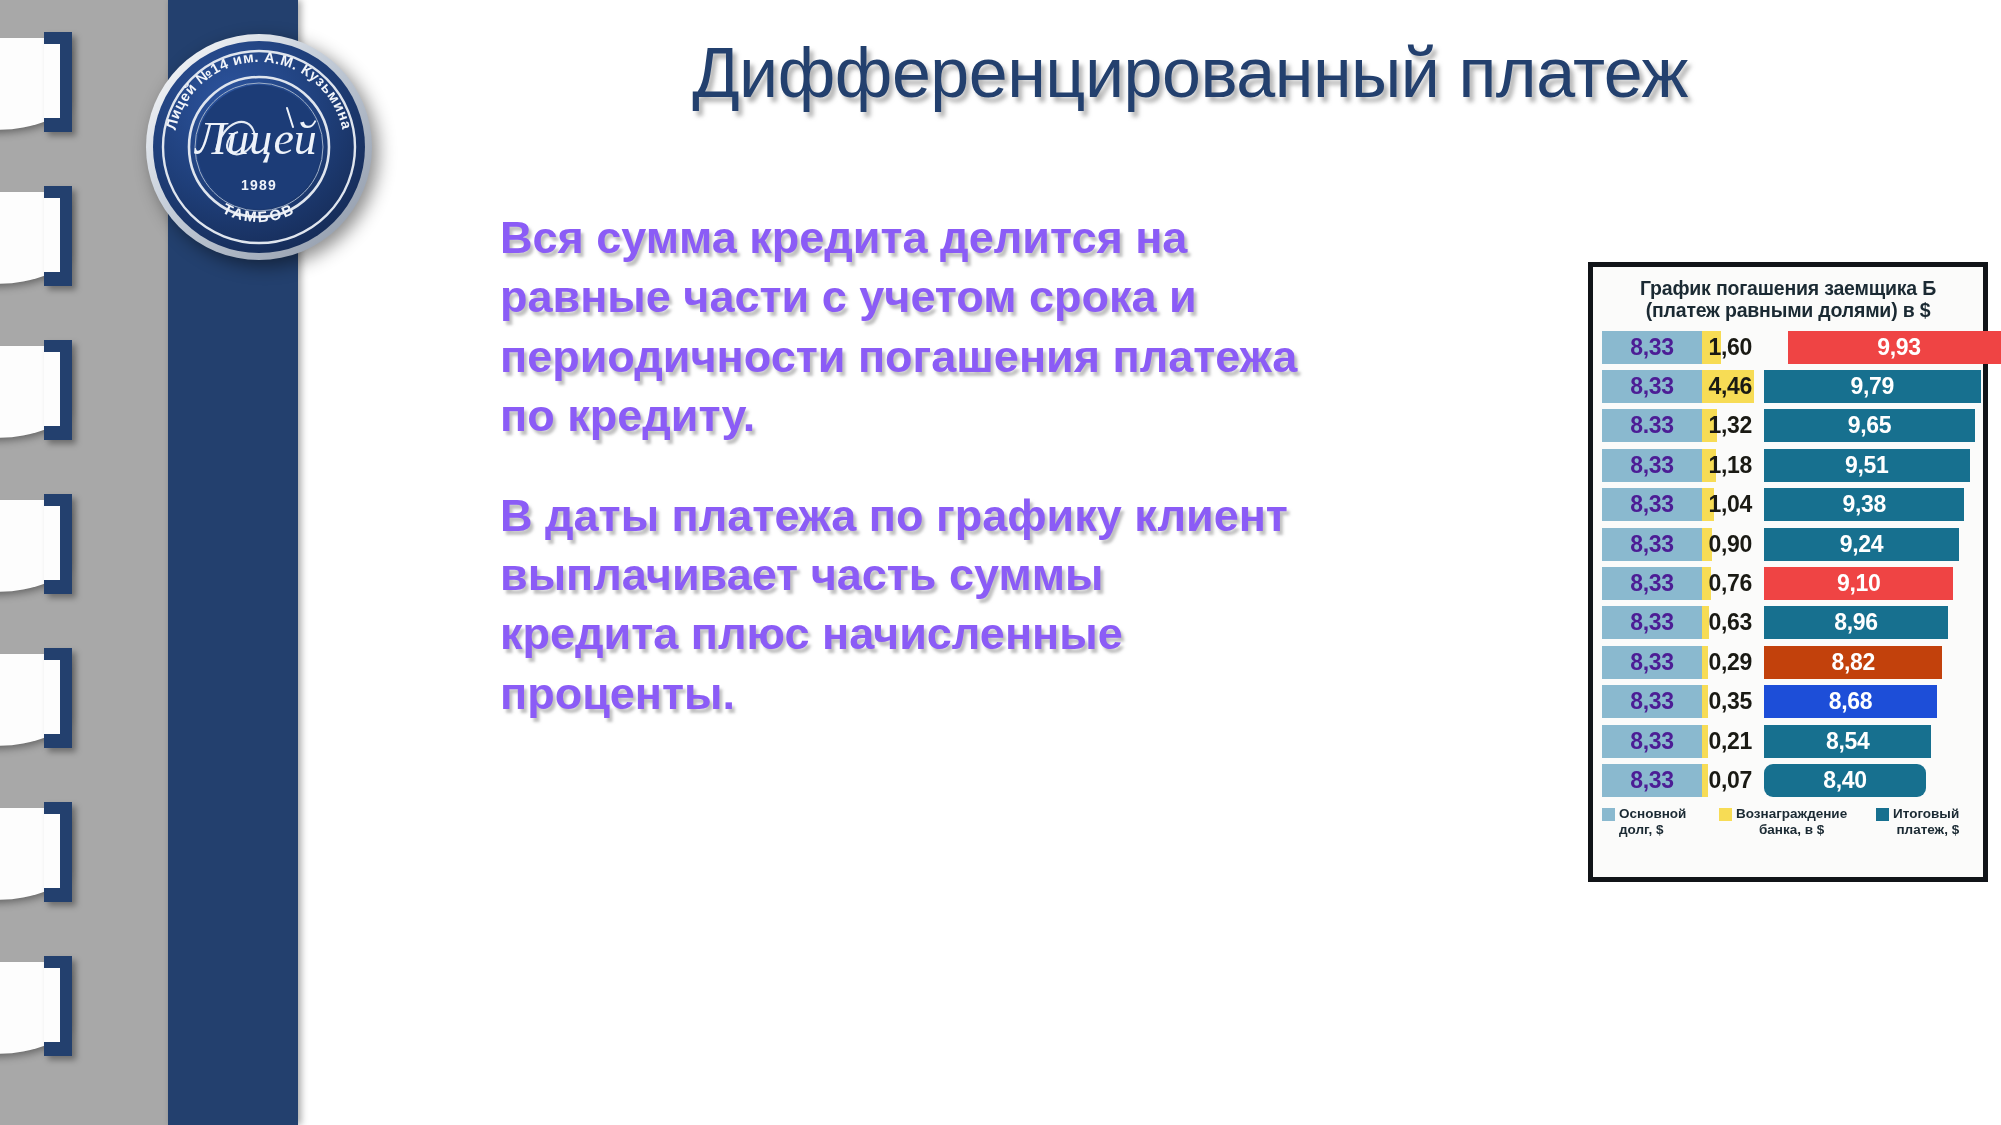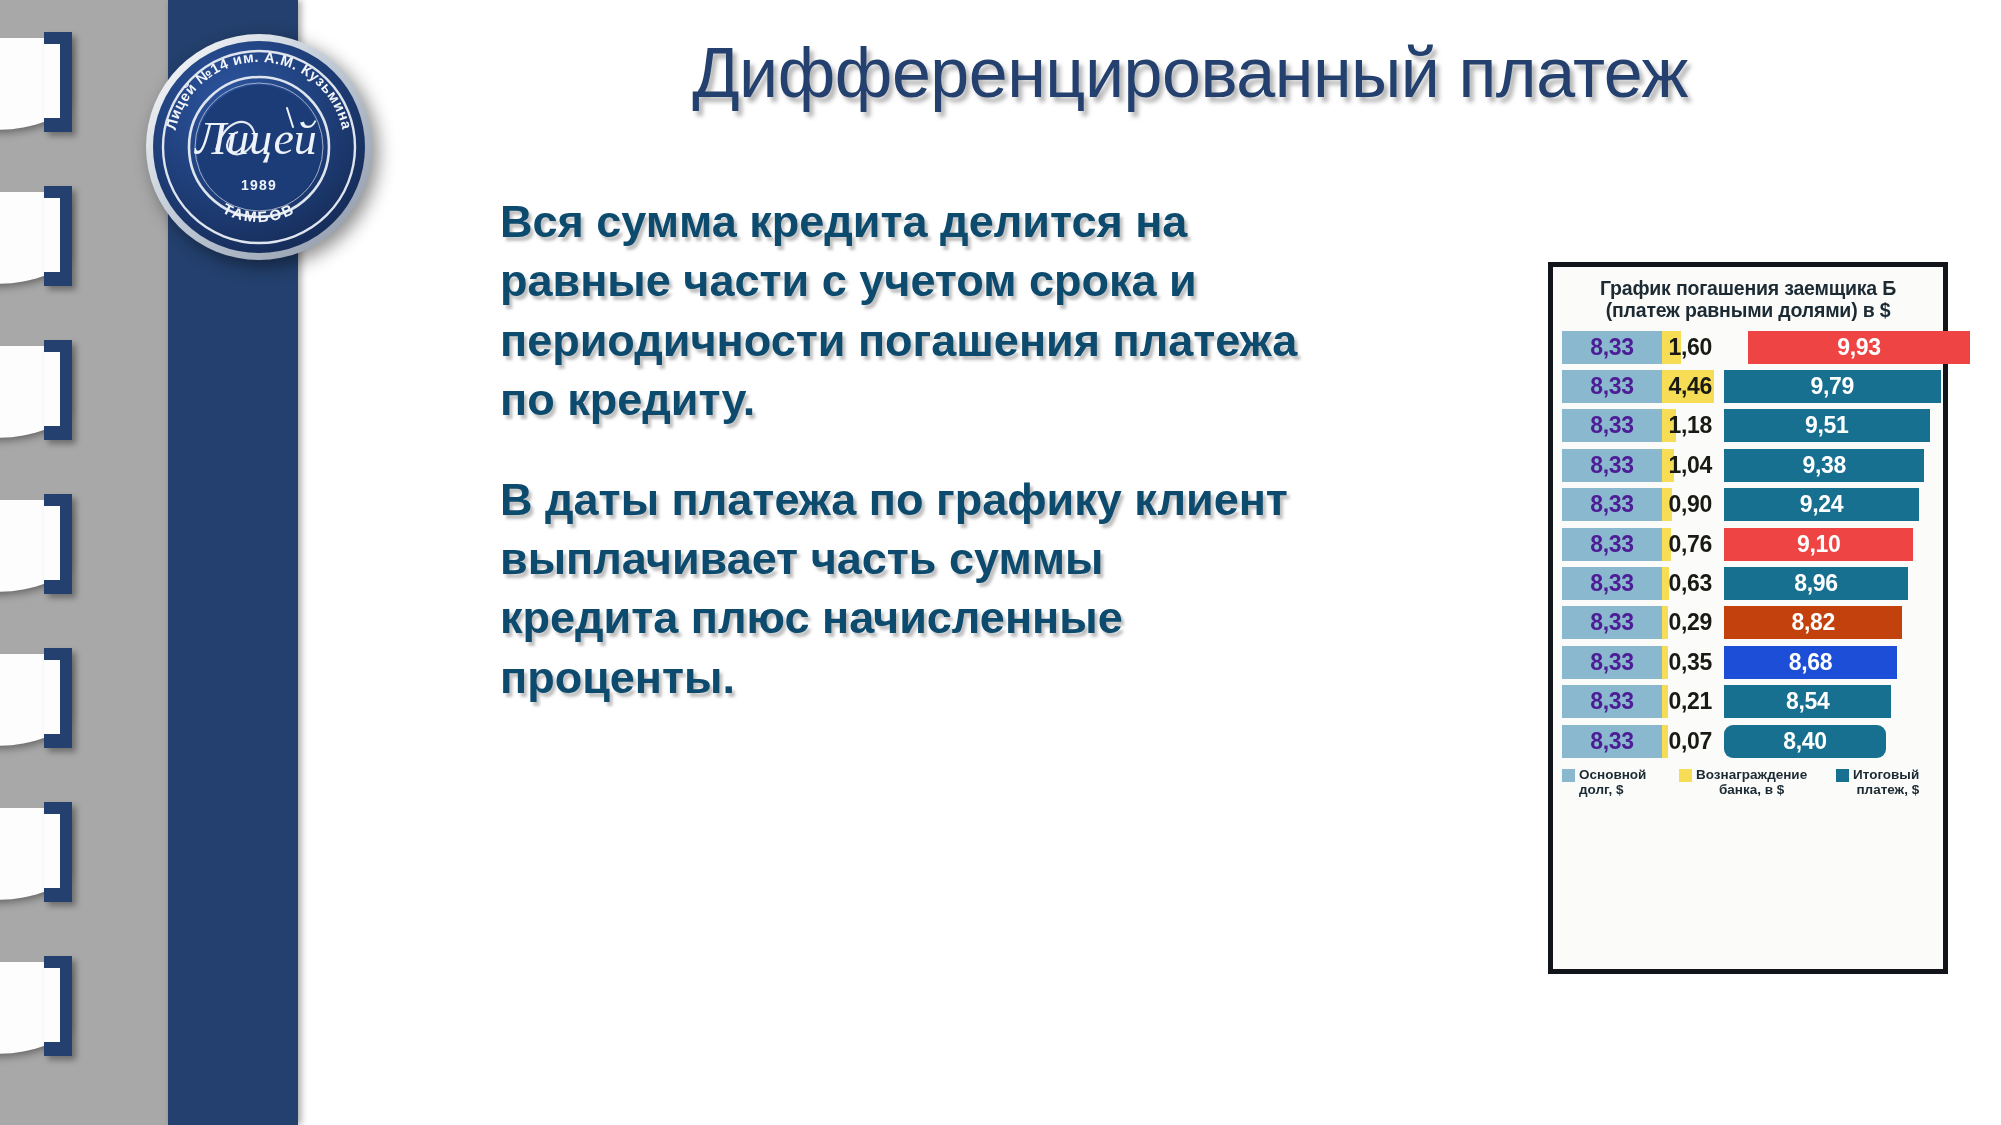--- a/index.html
+++ b/index.html
@@ -114,38 +114,38 @@
   }
 
   
   .body-col {
     position: absolute;
     left: 500px;
     top: 192px;
     width: 960px;
   }
   .para {
-    color: #0c4a6e;
+    color: #8b5cf6;
     font-size: 45px;
     font-weight: 600;
     line-height: 1.32;
     text-shadow: 3px 4px 3px rgba(140,140,140,0.55);
-    margin: 0 0 40px 0;
+    margin: 16px 0 40px 0;
     white-space: pre-line;
   }
   .para.p2 { margin-top: 24px; margin-bottom: 40px; }
   .para.p3 { margin-bottom: 0; }
 
   
   .chart-panel {
     position: absolute;
-    left: 1548px;
+    left: 1588px;
     top: 262px;
     width: 400px;
-    height: 712px;
+    height: 620px;
     background: #fbfbfa;
     border: 5px solid #111418;
     box-sizing: border-box;
     padding: 10px 9px 6px 9px;
   }
   .chart-title {
     font-size: 19.5px;
     font-weight: 700;
     color: #1b2a33;
     line-height: 1.12;
@@ -349,20 +349,27 @@
           <div class="seg seg-total" style="left: 162px; width: 222px; background: #ef4444; margin-left: 24px;">9,93</div>
         </div>
         <div class="chart-row">
           <div class="seg seg-principal" style="width: 100px; background: rgb(138, 185, 207);">8,33</div>
           <div class="seg seg-interest" style="left: 100px; width: 52px; background: rgb(247, 220, 85);">
             <span class="seg-label" style="transform: translateX(2px);">4,46</span>
           </div>
           <div class="seg seg-total" style="left: 162px; width: 216.51px; background: rgb(23, 112, 143);">9,79</div>
         </div>
         <div class="chart-row">
+          <div class="seg seg-principal" style="width: 100px; background: rgb(138, 185, 207);">8.33</div>
+          <div class="seg seg-interest" style="left: 100px; width: 15.3901px; background: rgb(247, 220, 85);">
+            <span class="seg-label" style="transform: translateX(38.6099px);">1,32</span>
+          </div>
+          <div class="seg seg-total" style="left: 162px; width: 211.02px; background: rgb(23, 112, 143);">9,65</div>
+        </div>
+        <div class="chart-row">
           <div class="seg seg-principal" style="width: 100px; background: rgb(138, 185, 207);">8,33</div>
           <div class="seg seg-interest" style="left: 100px; width: 13.7578px; background: rgb(247, 220, 85);">
             <span class="seg-label" style="transform: translateX(40.2422px);">1,18</span>
           </div>
           <div class="seg seg-total" style="left: 162px; width: 205.529px; background: rgb(23, 112, 143);">9,51</div>
         </div>
         <div class="chart-row">
           <div class="seg seg-principal" style="width: 100px; background: rgb(138, 185, 207);">8,33</div>
           <div class="seg seg-interest" style="left: 100px; width: 12.1256px; background: rgb(247, 220, 85);">
             <span class="seg-label" style="transform: translateX(41.8744px);">1,04</span>

